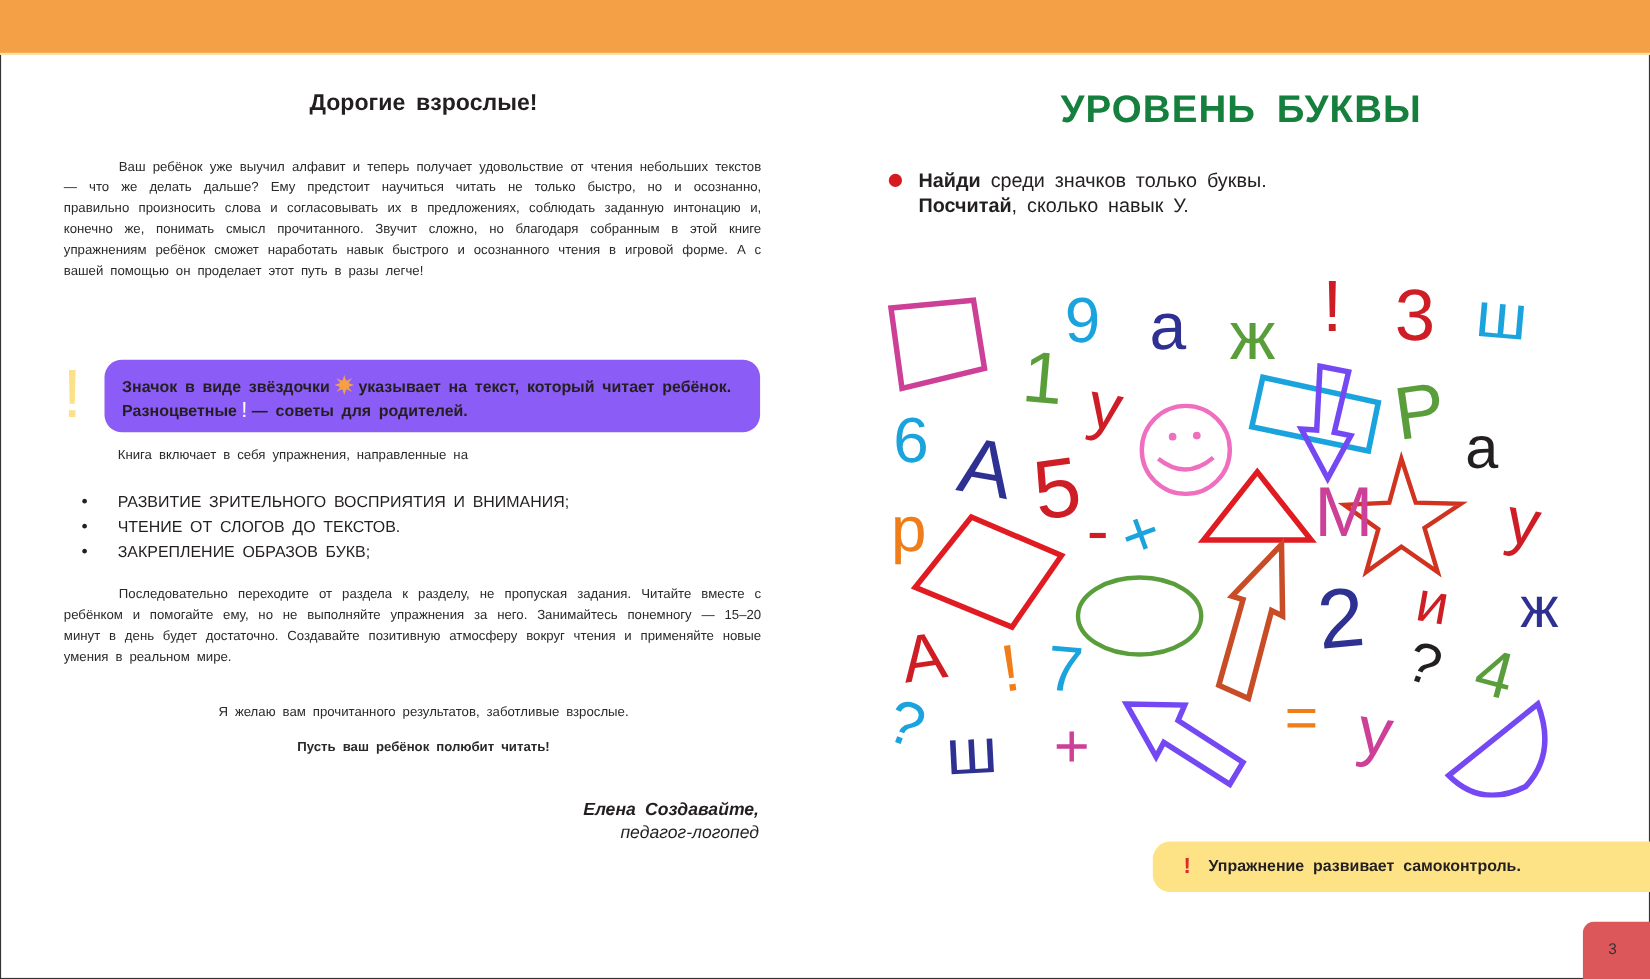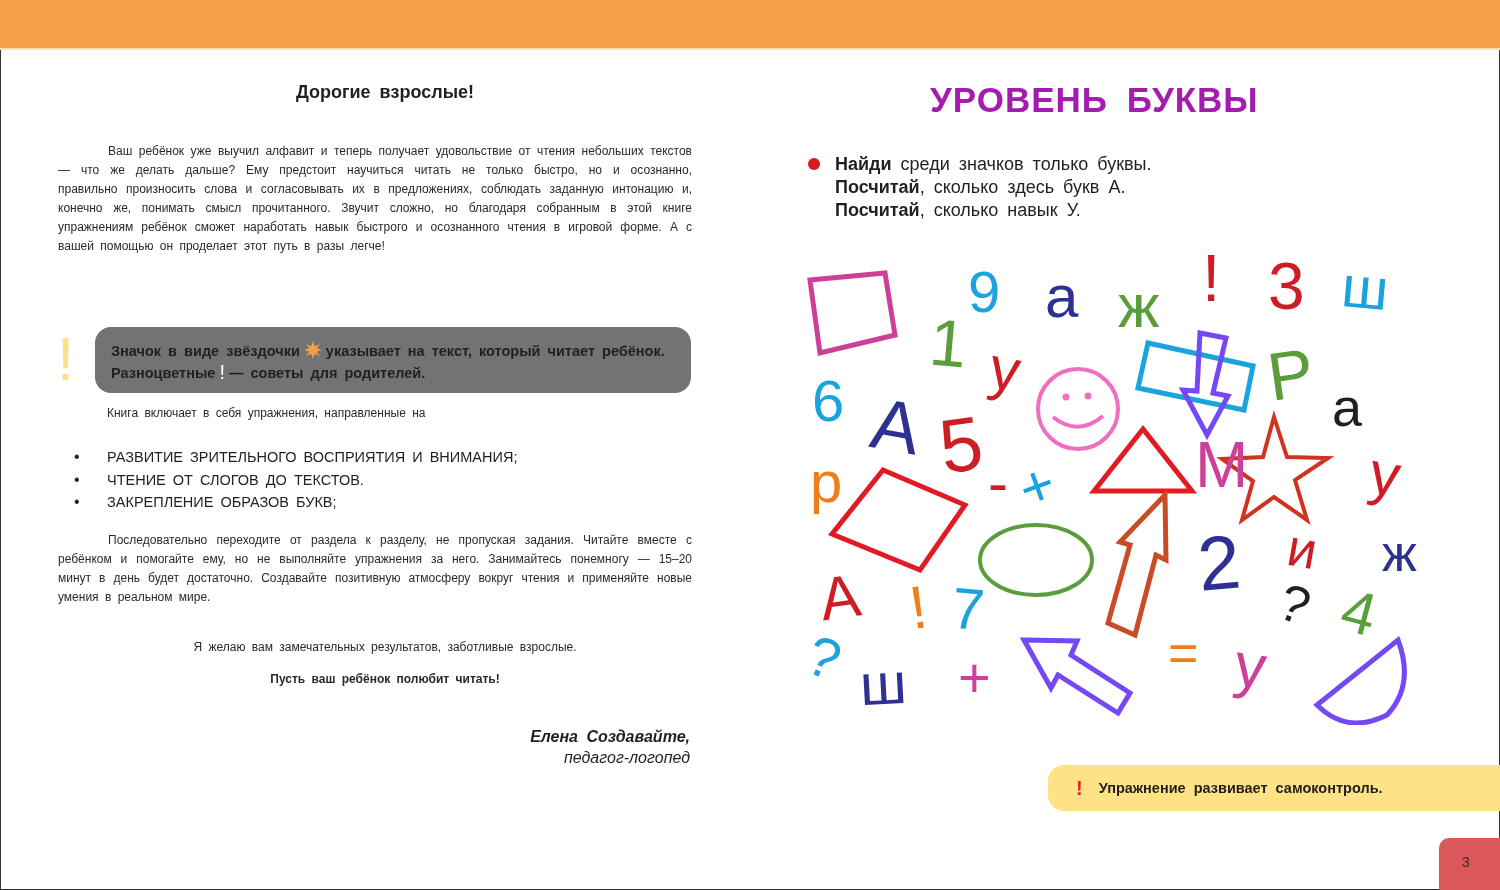--- a/index.html
+++ b/index.html
@@ -2,40 +2,40 @@
 <html><head>
 <meta charset="utf-8">
 <style>
   * { box-sizing: border-box; margin: 0; padding: 0; }
   html, body { width: 1500px; height: 890px; overflow: hidden; background: #fff; }
   body { font-family: "Liberation Sans", "DejaVu Sans", sans-serif; color: #231f20; position: relative; }
   .frame { position: absolute; left: 0; top: 0; width: 1500px; height: 890px; border: 1px solid #333; }
   .top-bar { position: absolute; left: 0; top: 0; width: 1500px; height: 50px; background: #f4a046; border-bottom: 2px solid #fde2a8; }
 
   
-  .left-title { position: absolute; left: 0; width: 770px; top: 82px; text-align: center; font-weight: bold; font-size: 18px; word-spacing: 4px; }
+  .left-title { position: absolute; left: 0; width: 770px; top: 82px; text-align: center; font-weight: bold; font-size: 21px; word-spacing: 4px; }
   .para { position: absolute; left: 58px; width: 634px; font-size: 12px; line-height: 19px; text-align: justify; word-spacing: 3px; color: #2a2a2a; }
   .para .indent { display: inline-block; width: 50px; }
   .p1 { top: 142px; }
   .big-excl { position: absolute; left: 57px; top: 328px; font-size: 62px; color: #fde08a; font-weight: normal; line-height: 1; font-family: "Liberation Sans", sans-serif; }
-  .tip-box { position: absolute; left: 95px; top: 327px; width: 596px; height: 66px; background: #737373; border-radius: 16px; padding: 14px 0 0 16px; font-size: 14.5px; font-weight: bold; line-height: 21px; word-spacing: 3px; color: #231f20; }
+  .tip-box { position: absolute; left: 95px; top: 327px; width: 596px; height: 66px; background: #8b5cf6; border-radius: 16px; padding: 14px 0 0 16px; font-size: 14.5px; font-weight: bold; line-height: 21px; word-spacing: 3px; color: #231f20; }
   .star-icon { display: inline-block; width: 18px; height: 18px; vertical-align: -3px; margin: 0 4px; }
   .mini-excl { display: inline-block; color: #fff; font-weight: normal; font-size: 20px; margin: 0 4px; vertical-align: -1px; }
   .p2 { top: 404px; left: 107px; width: 580px; text-align: left; }
   .bullets { position: absolute; left: 72px; top: 446px; font-size: 14.5px; font-weight: normal; line-height: 22.5px; word-spacing: 3px; }
   .bullets li { list-style: none; position: relative; padding-left: 35px; }
   .bullets li::before { content: "•"; position: absolute; left: 2px; top: 0; font-size: 16px; }
   .p3 { top: 531px; }
   .p4 { top: 638px; left: 0; width: 770px; text-align: center; }
   .p5 { top: 670px; left: 0; width: 770px; text-align: center; font-weight: bold; }
   .author { position: absolute; right: 810px; top: 726px; text-align: right; font-size: 16px; line-height: 21px; font-style: italic; }
   .author .name { font-weight: bold; word-spacing: 4px; }
 
   
-  .right-title { position: absolute; left: 930px; top: 80px; font-size: 35px; font-weight: bold; color: #a21caf; letter-spacing: 1px; word-spacing: 8px; }
+  .right-title { position: absolute; left: 964px; top: 80px; font-size: 35px; font-weight: bold; color: #15803d; letter-spacing: 1px; word-spacing: 8px; }
   .task { position: absolute; left: 835px; top: 153px; font-size: 18px; line-height: 23px; word-spacing: 4px; color: #231f20; }
   .task b { font-weight: bold; }
   .red-dot { position: absolute; left: 808px; top: 158px; width: 12px; height: 12px; border-radius: 50%; background: #d71920; }
   .scatter { position: absolute; left: 790px; top: 235px; width: 660px; height: 490px; }
   .glyph { position: absolute; font-family: "Liberation Sans", sans-serif; line-height: 1; white-space: nowrap; }
   .note-box { position: absolute; left: 1048px; top: 765px; width: 452px; height: 46px; background: #fde385; border-radius: 16px 0 0 16px; padding: 12px 0 0 28px; font-size: 14.5px; font-weight: bold; word-spacing: 4px; }
   .note-box .excl { color: #e0282a; font-size: 20px; margin-right: 16px; vertical-align: -2px; }
   .page-num { position: absolute; left: 1439px; top: 838px; width: 61px; height: 52px; background: #dc5759; border-radius: 10px 0 0 0; color: #333; font-size: 14px; padding: 16px 0 0 23px; }
 </style>
 </head>
@@ -62,36 +62,35 @@
   <p class="para p2">Книга включает в себя упражнения, направленные на</p>
 
   <ul class="bullets">
     <li>РАЗВИТИЕ ЗРИТЕЛЬНОГО ВОСПРИЯТИЯ И ВНИМАНИЯ;</li>
     <li>ЧТЕНИЕ ОТ СЛОГОВ ДО ТЕКСТОВ.</li>
     <li>ЗАКРЕПЛЕНИЕ ОБРАЗОВ БУКВ;</li>
   </ul>
 
   <p class="para p3"><span class="indent"></span><span>Последовательно переходите от раздела к разделу, не пропуская задания. Читайте вместе с ребёнком и помогайте ему, но не выполняйте упражнения за него. Занимайтесь понемногу — 15–20 минут в день будет достаточно. Создавайте позитивную атмосферу вокруг чтения и применяйте новые умения в реальном мире.</span></p>
 
-  <p class="para p4">Я желаю вам замечательных результатов, заботливые взрослые.</p>
+  <p class="para p4">Я желаю вам прочитанного результатов, заботливые взрослые.</p>
   <p class="para p5">Пусть ваш ребёнок полюбит читать!</p>
 
   <div class="author">
     <div class="name">Елена Создавайте,</div>
     <div>педагог-логопед</div>
   </div>
 </div>
 
 <div>
   <div class="right-title">УРОВЕНЬ БУКВЫ</div>
 
   <span class="red-dot"></span>
   <div class="task">
     <div><b>Найди</b><span> среди значков только буквы.</span></div>
-    <div><b>Посчитай</b><span>, сколько здесь букв А.</span></div>
     <div><b>Посчитай</b><span>, сколько навык У.</span></div>
   </div>
 
   <div class="scatter" id="scatter">
     <svg width="660" height="490" viewBox="0 0 660 490" style="position:absolute;left:0;top:0">
       <g fill="none" stroke-width="5" stroke-linejoin="miter">
         <polygon points="20,45 95,38 105,100 30,118" stroke="#cc4097"></polygon>
         <polygon points="358,108 463,131 454,175 348,153" stroke="#1ba3dd"></polygon>
         <polygon points="410,98 436,103 423,158 438,161 417,200 393,155 407,156" stroke="#7448f2"></polygon>
         <g stroke="#f06ec0" stroke-width="4">

